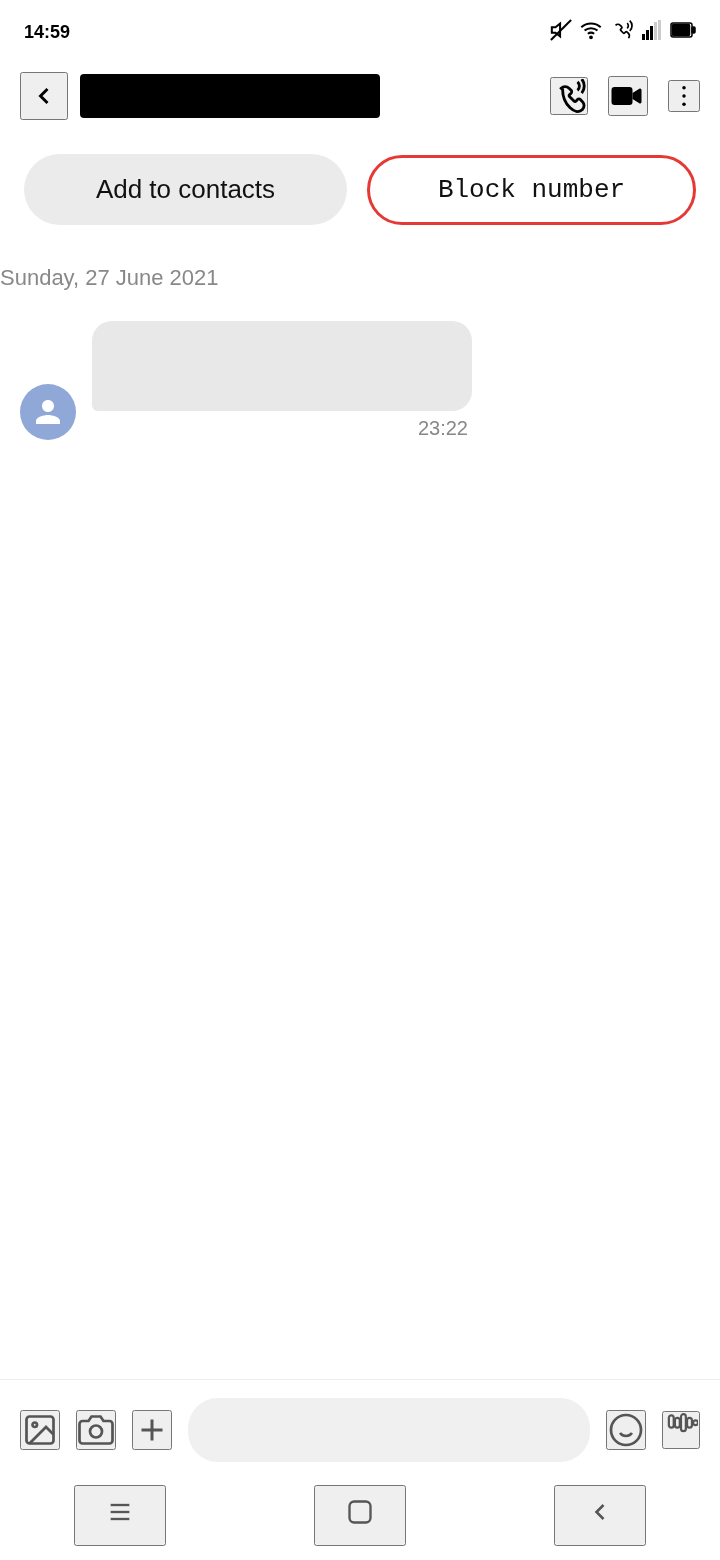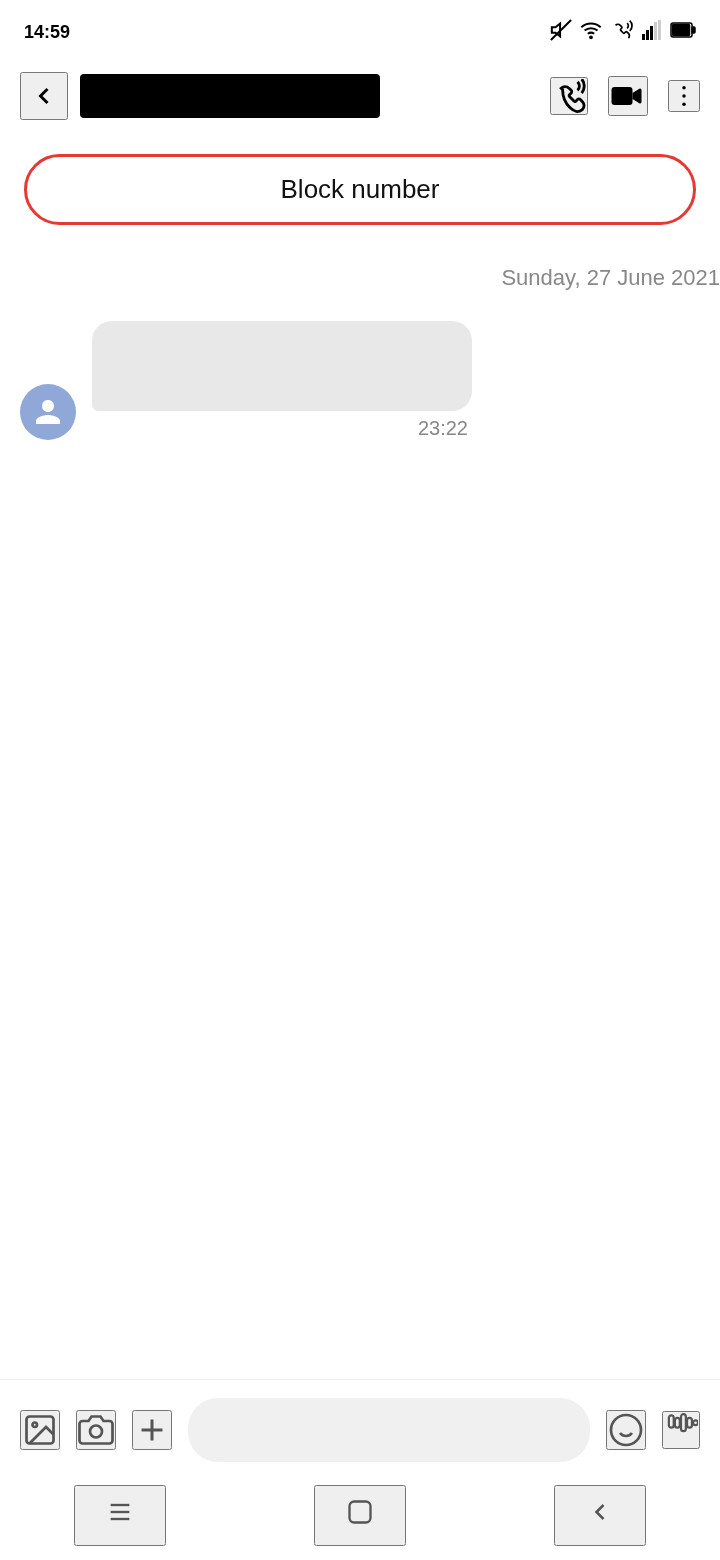--- a/index.html
+++ b/index.html
@@ -104,26 +104,26 @@
 
     .btn-block-number {
       flex: 1;
       background: #fff;
       border: 3.5px solid #e53935;
       border-radius: 40px;
       padding: 17px 30px;
       font-size: 26px;
       color: #111;
       cursor: pointer;
-      font-family: Liberation Sans, sans-serif;
+      font-family: Liberation Mono, monospace;
     }
 
     
     .date-divider {
-      text-align: right;
+      text-align: left;
       color: #888;
       font-size: 22px;
       padding: 24px 0 20px 0;
     }
 
     
     .messages-area {
       padding: 10px 20px;
       flex: 1;
     }
@@ -311,20 +311,21 @@
       <svg width="28" height="28" viewBox="0 0 24 24" fill="#000">
         <circle cx="12" cy="5" r="1.5"></circle>
         <circle cx="12" cy="12" r="1.5"></circle>
         <circle cx="12" cy="19" r="1.5"></circle>
       </svg>
     </button>
   </div>
 </div>
 
 <div class="action-buttons">
+  <button class="btn-add-contacts">Add to contacts</button>
   <button class="btn-block-number">Block number</button>
 </div>
 
 <div class="date-divider">Sunday, 27 June 2021</div>
 
 <div class="messages-area">
   <div class="message-row">
     <div class="avatar">
       <svg class="avatar-icon" width="30" height="30" viewBox="0 0 24 24" fill="#fff">
         <path d="M12 12c2.7 0 4.8-2.1 4.8-4.8S14.7 2.4 12 2.4 7.2 4.5 7.2 7.2 9.3 12 12 12zm0 2.4c-3.2 0-9.6 1.6-9.6 4.8v2.4h19.2v-2.4c0-3.2-6.4-4.8-9.6-4.8z"></path>

